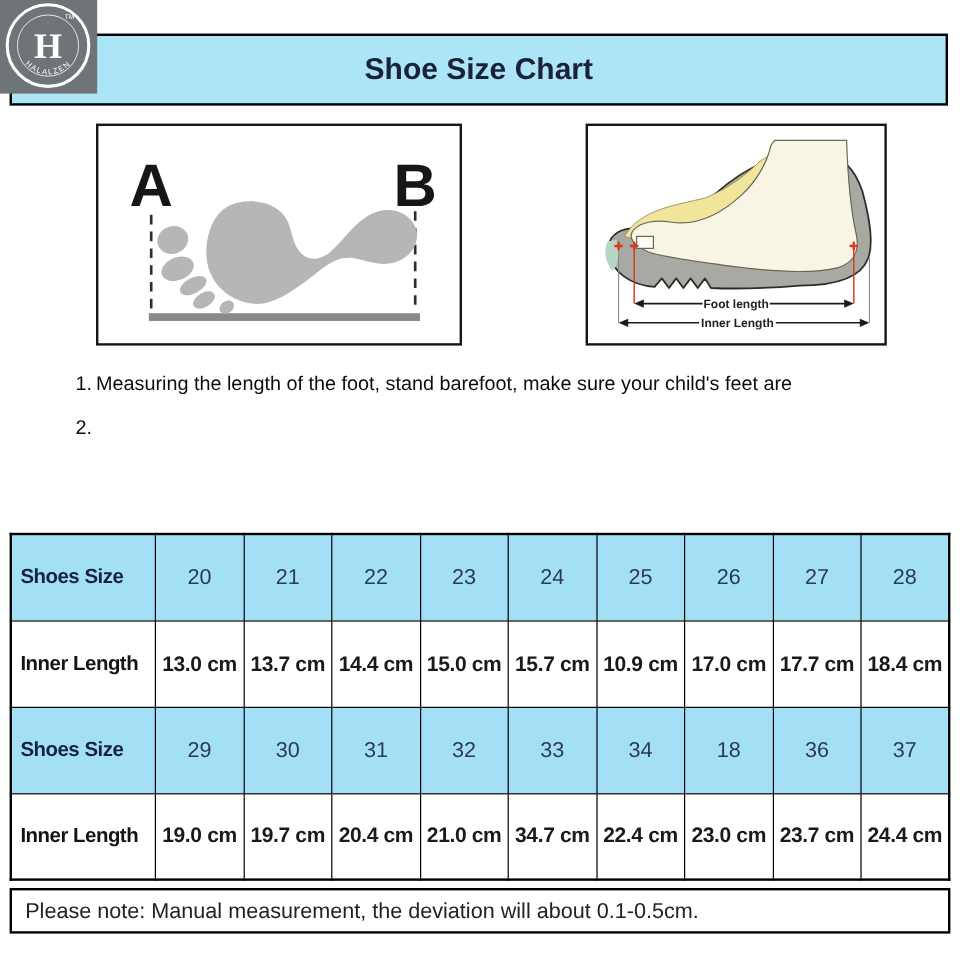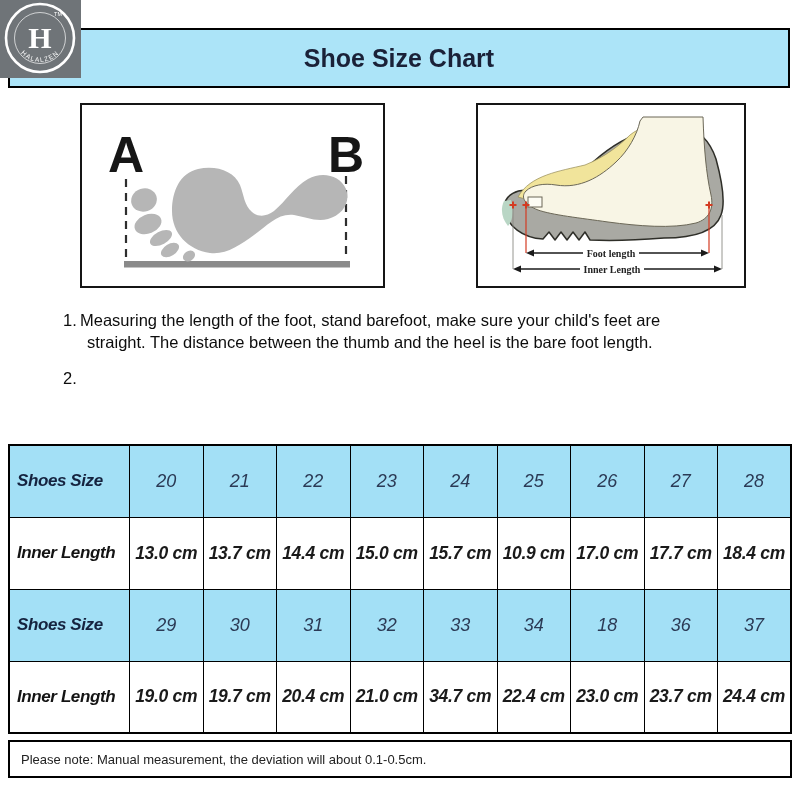--- a/index.html
+++ b/index.html
@@ -10,49 +10,49 @@
   .banner{position:absolute;left:8px;top:28px;width:782px;height:60px;box-sizing:border-box;
           background:#ace4f8;border:2px solid #000;display:flex;align-items:center;justify-content:center;}
   .banner-title{font-size:25px;font-weight:700;color:#1a2138;letter-spacing:0;}
 
   
   .logo{position:absolute;left:0;top:0;width:81px;height:78px;background:#6f7478;z-index:5;}
 
   
   .box{position:absolute;top:103px;height:185px;box-sizing:border-box;background:#fff;border:2px solid #151515;}
   .box-foot{left:80px;width:305px;}
-  .box-shoe{left:476px;width:270px;font-family:Liberation Serif, serif;}
+  .box-shoe{left:488px;width:251px;}
   .box svg{display:block;width:100%;height:100%;}
 
   
   .instructions{position:absolute;left:63px;top:310px;width:700px;color:#0d0d0d;
                 font-size:16.5px;line-height:21.5px;}
   .inst-item{display:flex;margin-bottom:15px;}
   .inst-num{flex:none;width:17px;}
   .inst-line2{margin-left:7px;}
 
   
   .sizetable{position:absolute;left:8px;top:444px;width:784px;height:290px;
-             border-collapse:collapse;table-layout:fixed;background:#fff;border:2px solid #000;font-style:italic;}
+             border-collapse:collapse;table-layout:fixed;background:#fff;border:2px solid #000;}
   .sizetable td,.sizetable th{border:1px solid #000;padding:0;}
   .sizetable tr{height:72px;}
   tr.row-blue{background:#a3e0f6;}
   tr.row-white{background:#ffffff;}
   th.rowlabel{width:112px;text-align:left;padding-left:7px;font-size:17px;font-weight:700;
               letter-spacing:-0.4px;white-space:nowrap;}
   tr.row-blue th.rowlabel{color:#15233f;}
   tr.row-white th.rowlabel{color:#141414;}
   td.cell{text-align:center;font-size:18px;}
   tr.row-blue td.cell{color:#2b3a55;font-weight:400;}
   tr.row-white td.cell{color:#1a1a1a;font-weight:700;font-size:17.5px;letter-spacing:-0.3px;}
 
   
   .note{position:absolute;left:8px;top:740px;width:784px;height:38px;box-sizing:border-box;
         border:2px solid #000;background:#fff;display:flex;align-items:center;padding-left:11px;
-        font-size:13px;color:#222;}
+        font-size:18px;color:#222;}
 </style>
 </head>
 <body>
 
 <div class="page">
 
   <div class="banner">
     <div class="banner-title">Shoe Size Chart</div>
   </div>
 
@@ -135,21 +135,20 @@
       <polygon points="232,164 224,160.6 224,167.4" fill="#1a1a1a"></polygon>
       <text x="122" y="167.8" text-anchor="middle" font-size="10" font-weight="700" fill="#222">Inner Length</text>
     </svg>
   </div>
 
   <div class="instructions">
     <div class="inst-item">
       <span class="inst-num">1.</span>
       <div class="inst-text">
         <div>Measuring the length of the foot, stand barefoot, make sure your child's feet are</div>
-        <div class="inst-line2">straight. The distance between the thumb and the heel is the bare foot length.</div>
       </div>
     </div>
     <div class="inst-item">
       <span class="inst-num">2.</span>
     </div>
   </div>
 
   <table class="sizetable">
     <tbody>
       <tr class="row-blue">

